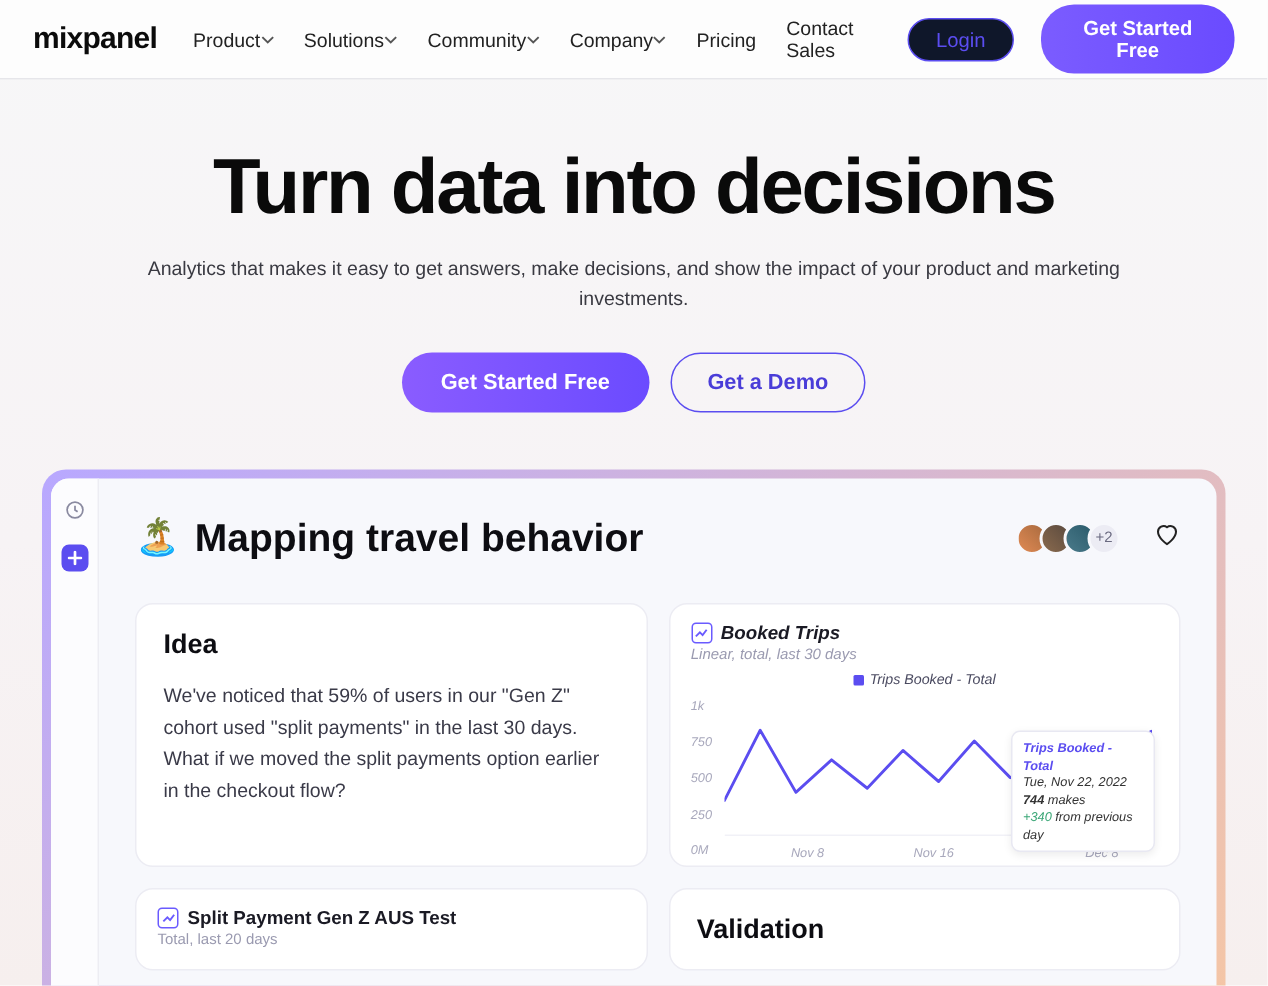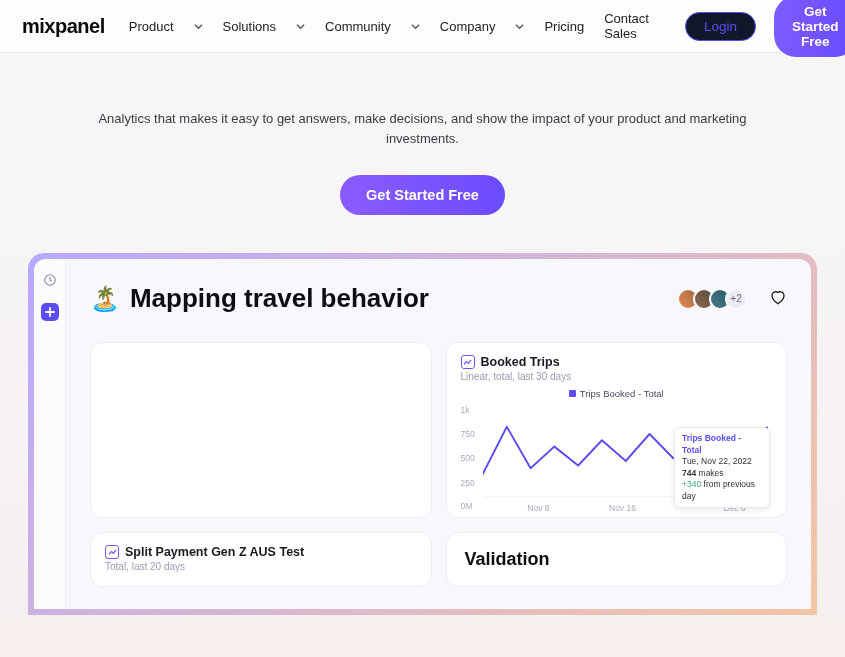--- a/index.html
+++ b/index.html
@@ -27,21 +27,21 @@
     color: #0b0b0b;
     text-align: center;
   }
   .logo .x { font-weight: 800; }
   .nav { display: flex; gap: 20px; align-items: center; margin-left: 6px; }
   .nav-item {
     font-size: 13px;
     color: #222;
     display: flex;
     align-items: center;
-    gap: 20px;
+    gap: 0;
     cursor: pointer;
   }
   .chev { width: 9px; height: 9px; }
   .chev svg { display:block; }
   .spacer { flex: 1; }
   .btn-login {
     border: 1.5px solid #5b4df0;
     color: #5b4df0;
     background: #0f172a;
     border-radius: 22px;
@@ -173,21 +173,21 @@
   }
   .card {
     background:#fff;
     border:1px solid #ececf3;
     border-radius: 12px;
     padding: 16px 18px;
   }
   .card.idea h3 { font-size:18px; font-weight:700; margin-bottom:14px; color:#0d0d12;}
   .card.idea p { font-size:13px; color:#3a3a48; line-height:1.6; }
 
-  .card.chart { padding: 12px 14px 6px; }
+  .card.chart { padding: 12px 14px 6px; font-style: italic; }
   .chart-head { display:flex; align-items:center; gap:6px; font-size:12.5px; font-weight:600; color:#1a1a24;}
   .chart-head .ic{ width:14px;height:14px;background:#fff;border:1.5px solid #6a5bff;border-radius:3px;display:flex;align-items:center;justify-content:center;}
   .chart-head .ic svg{display:block;}
   .chart-sub { font-size:10px; color:#9a9ab0; margin-top:2px; }
   .legend { text-align:center; font-size:9.5px; color:#4a4a60; margin-top:6px; display:flex;align-items:center;justify-content:center;gap:4px;}
   .legend .dot{width:7px;height:7px;background:#5b4df0;display:inline-block;border-radius:1px;}
   .chart-body { position:relative; height:110px; margin-top:2px; }
   .ylabel { position:absolute; left:0; font-size:8.5px; color:#a8a8bc; transform:translateY(-50%);}
   .xlabel { position:absolute; bottom:-2px; font-size:8.5px; color:#a8a8bc; transform:translateX(-50%);margin-top:46px;}
   .plot { position:absolute; left:22px; right:4px; top:6px; bottom:14px; }
@@ -249,23 +249,25 @@
     <div class="nav-item">
       <span>Contact Sales</span>
     </div>
   </nav>
   <div class="spacer"></div>
   <button class="btn-login">Login</button>
   <button class="btn-primary">Get Started Free</button>
 </header>
 
 <section class="hero">
+  <h1>Turn data into decisions</h1>
   <p>Analytics that makes it easy to get answers, make decisions, and show the impact of your product and marketing investments.</p>
   <div class="hero-ctas">
     <button class="btn-hero-primary">Get Started Free</button>
+    <button class="btn-hero-outline">Get a Demo</button>
   </div>
 </section>
 
 <div class="dash-wrap">
   <div class="dash">
     <aside class="rail">
       <div class="rail-icon">
         <svg width="14" height="14" viewBox="0 0 24 24" fill="none" stroke="currentColor" stroke-width="2">
             <circle cx="12" cy="12" r="9"></circle>
             <path d="M12 7v5l3 2"></path>
@@ -293,20 +295,22 @@
         <div class="heart">
           <svg width="18" height="18" viewBox="0 0 24 24" fill="none" stroke="currentColor" stroke-width="1.8">
               <path d="M12 21s-8-5.3-8-11a5 5 0 0 1 8-4 5 5 0 0 1 8 4c0 5.7-8 11-8 11z"></path>
             </svg>
         </div>
       </div>
 
       <div class="cards">
 
         <div class="card idea">
+          <h3>Idea</h3>
+          <p>We've noticed that 59% of users in our "Gen Z" cohort used "split payments" in the last 30 days. What if we moved the split payments option earlier in the checkout flow?</p>
         </div>
 
         <div class="card chart">
           <div class="chart-head">
             <span class="ic">
               <svg width="9" height="9" viewBox="0 0 10 10">
                   <path d="M1 7l3-3 2 2 3-4" fill="none" stroke="#6a5bff" stroke-width="1.4"></path>
                 </svg>
             </span>
             <span>Booked Trips</span>

